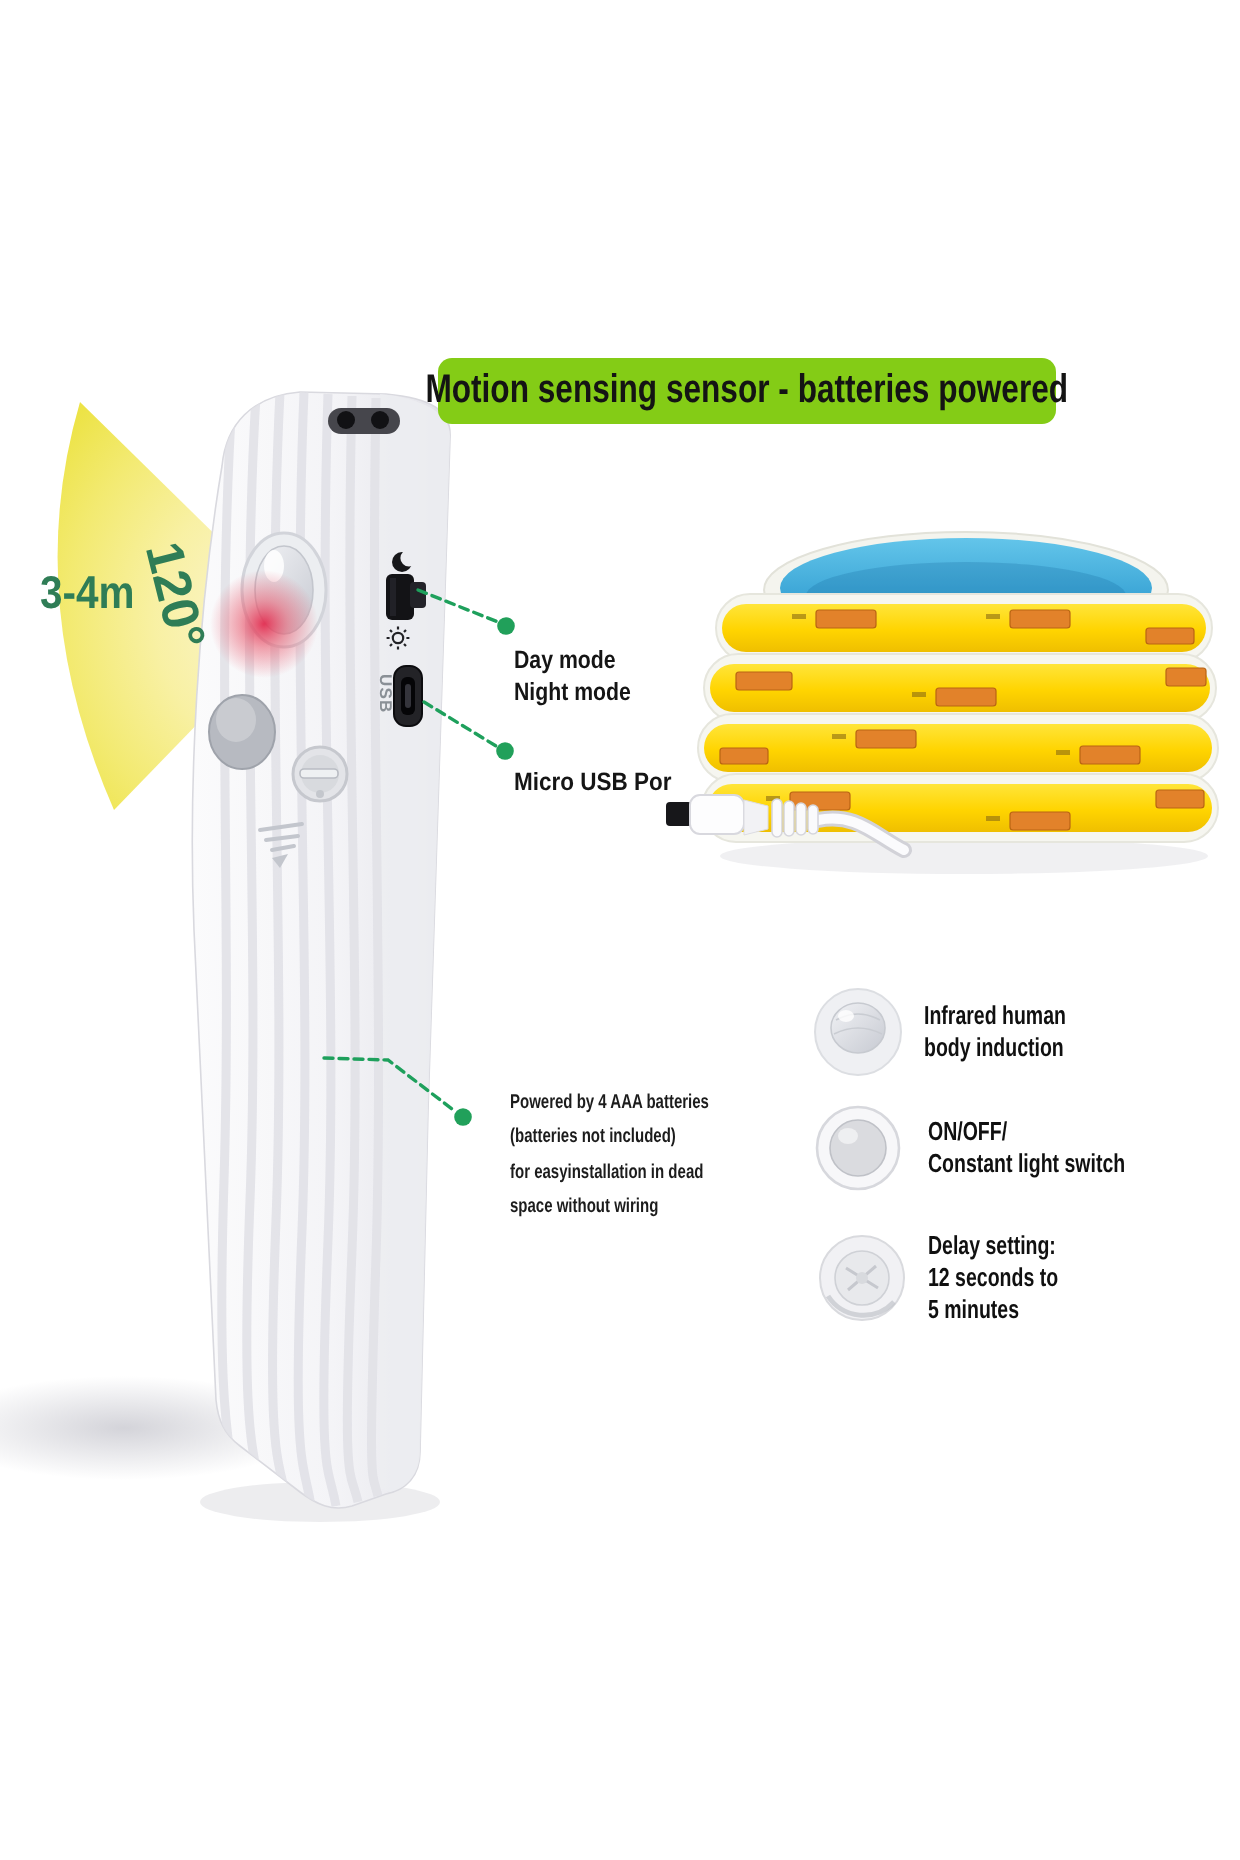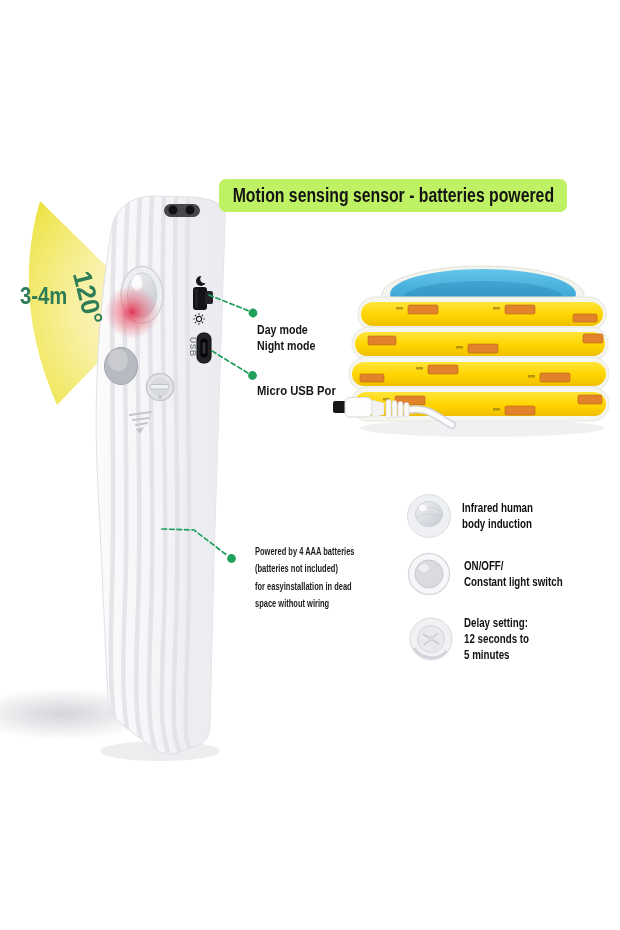--- a/index.html
+++ b/index.html
@@ -1,19 +1,19 @@
 <!DOCTYPE html>
 <html><head>
 <meta charset="utf-8">
 <style>
   html,body{margin:0;padding:0;background:#ffffff;}
   .stage{position:relative;width:620px;height:930px;background:#ffffff;overflow:hidden;
          font-family:"Liberation Sans",sans-serif;}
   .abs{position:absolute;}
-  .banner{left:219px;top:179px;width:348px;height:33px;background:#bef264;border-radius:7px;
+  .banner{left:219px;top:179px;width:309px;height:33px;background:#84cc16;border-radius:7px;
           display:flex;align-items:center;justify-content:center;}
   .banner span{font-size:20px;font-weight:bold;color:#141414;white-space:nowrap;
                transform:scaleX(.79);letter-spacing:0;}
   .range-label{left:20px;top:283px;font-size:23px;font-weight:bold;color:#2F7D56;
                transform:scaleX(.88);transform-origin:left top;white-space:nowrap;}
   .angle-label{left:96px;top:268px;font-size:26px;font-weight:bold;color:#2F7D56;
                transform:rotate(76deg);transform-origin:left top;white-space:nowrap;}
   .usb-side-label{left:198px;top:337px;font-size:8.5px;font-weight:bold;color:#8a9096;
                letter-spacing:.6px;transform:rotate(90deg);transform-origin:left top;white-space:nowrap;}
   .callout{color:#151515;font-weight:bold;transform-origin:left top;white-space:pre-line;}

